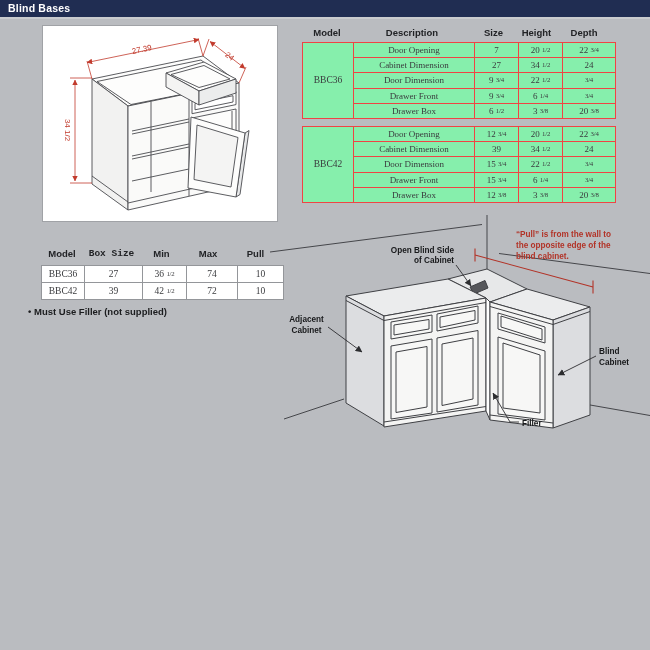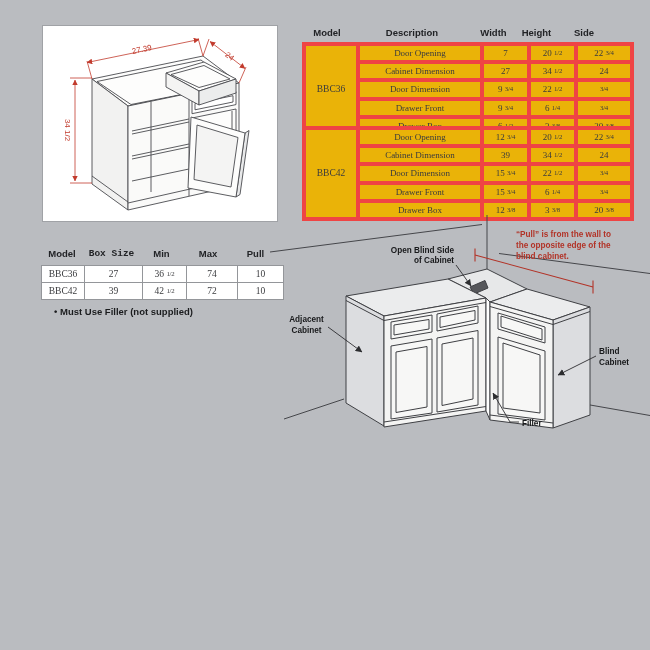--- a/index.html
+++ b/index.html
@@ -8,45 +8,48 @@
   .topbar{position:absolute;left:0;top:0;width:650px;height:17px;background:#202d52;border-bottom:2px solid #c9cbce;}
   .topbar .title{display:block;padding-left:8px;line-height:17px;font-size:10.5px;font-weight:bold;color:#ffffff;letter-spacing:.2px;}
   .draw-box{position:absolute;left:42px;top:25px;width:236px;height:197px;background:#ffffff;border:1px solid #a0a2a6;box-sizing:border-box;}
   .draw-box svg{display:block;}
 
   
   .spec-head{position:absolute;left:302px;top:27px;width:308px;display:flex;font-weight:bold;font-size:9.5px;color:#222326;}
   .spec-head span{display:block;text-align:center;}
   .sh-model{width:50px;} .sh-desc{width:120px;} .sh-w{width:43px;} .sh-h{width:43px;} .sh-d{width:52px;}
   table.spec{position:absolute;left:302px;border-collapse:collapse;background:#fff;}
-  table.spec td{border:4px solid #ef4444;background:#eab308;font-family:"Liberation Serif",serif;font-size:9px;color:#3a3b3e;text-align:center;padding:0;height:14.2px;}
+  table.spec td{border:1px solid #ef4444;background:#86efac;font-family:"Liberation Serif",serif;font-size:9px;color:#3a3b3e;text-align:center;padding:0;height:14.2px;}
   table.spec td.model{width:50px;font-size:9.5px;}
   table.spec td.desc{width:120px;}
   table.spec td.cw{width:43px;} table.spec td.ch{width:43px;} table.spec td.cd{width:52px;}
   .t1{top:42px;} .t2{top:126px;}
 
   
   .size-head{position:absolute;left:41px;top:248px;width:237px;display:flex;font-weight:bold;font-size:9.5px;color:#222326;}
   .size-head span{display:block;text-align:center;}
   .zh-model{width:42px;} .zh-box{width:57px;font-family:Liberation Mono, monospace;} .zh-min{width:43px;} .zh-max{width:50px;} .zh-stile{width:45px;}
   table.size{position:absolute;left:41px;top:265px;border-collapse:collapse;background:#fff;}
   table.size td{border:1px solid #94969a;background:#fff;font-family:"Liberation Serif",serif;font-size:9.5px;color:#3a3b3e;text-align:center;padding:0;height:16px;}
   table.size td.model{width:42px;} table.size td.box{width:57px;} table.size td.min{width:43px;}
   table.size td.max{width:50px;} table.size td.stile{width:45px;}
-  .note{position:absolute;left:54px;top:306px;font-size:9.5px;font-weight:bold;color:#1b1c1e;}
+  .note{position:absolute;left:28px;top:306px;font-size:9.5px;font-weight:bold;color:#1b1c1e;}
 
   .fr{font-size:6.8px;vertical-align:1.2px;letter-spacing:-0.2px;}
   .illus{position:absolute;left:270px;top:215px;}
   svg text{font-family:"Liberation Sans",sans-serif;}
 </style>
 </head>
 <body>
 
 <div class="page">
 
+  <div class="topbar">
+    <span class="title">Blind Bases</span>
+  </div>
 
   <div class="draw-box">
     <svg width="234" height="195" viewBox="0 0 234 195">
       <defs>
         <marker id="arRed" viewBox="0 0 8 8" refX="7.5" refY="4" markerWidth="7" markerHeight="7" orient="auto-start-reverse">
           <path d="M0,0 L8,4 L0,8 Z" fill="#c23b2d"></path>
         </marker>
       </defs>
       <g stroke="#4a4b4f" stroke-width="0.9" fill="none" stroke-linejoin="round">
         <polygon points="49,53 160,30 196,57 85,80" fill="#fdfdfc"></polygon>
@@ -89,23 +92,23 @@
         <text x="99" y="26" transform="rotate(-11.5 99 24)">27.39</text>
         <text x="186.5" y="33" transform="rotate(37 186.5 30.5)">24</text>
         <text x="24.5" y="107" transform="rotate(90 24.5 104)">34 1/2</text>
       </g>
     </svg>
   </div>
 
   <div class="spec-head">
     <span class="sh-model">Model</span>
     <span class="sh-desc">Description</span>
-    <span class="sh-w">Width</span>
+    <span class="sh-w">Size</span>
     <span class="sh-h">Height</span>
-    <span class="sh-d">Side</span>
+    <span class="sh-d">Depth</span>
   </div>
 
   <table class="spec t1">
       <tbody>
     <tr>
       <td class="model" rowspan="5">BBC36</td>
       <td class="desc">Door Opening</td>
       <td class="cw">7</td>
       <td class="ch">20 <span class="fr">1/2</span></td>
       <td class="cd">22 <span class="fr">3/4</span></td>

